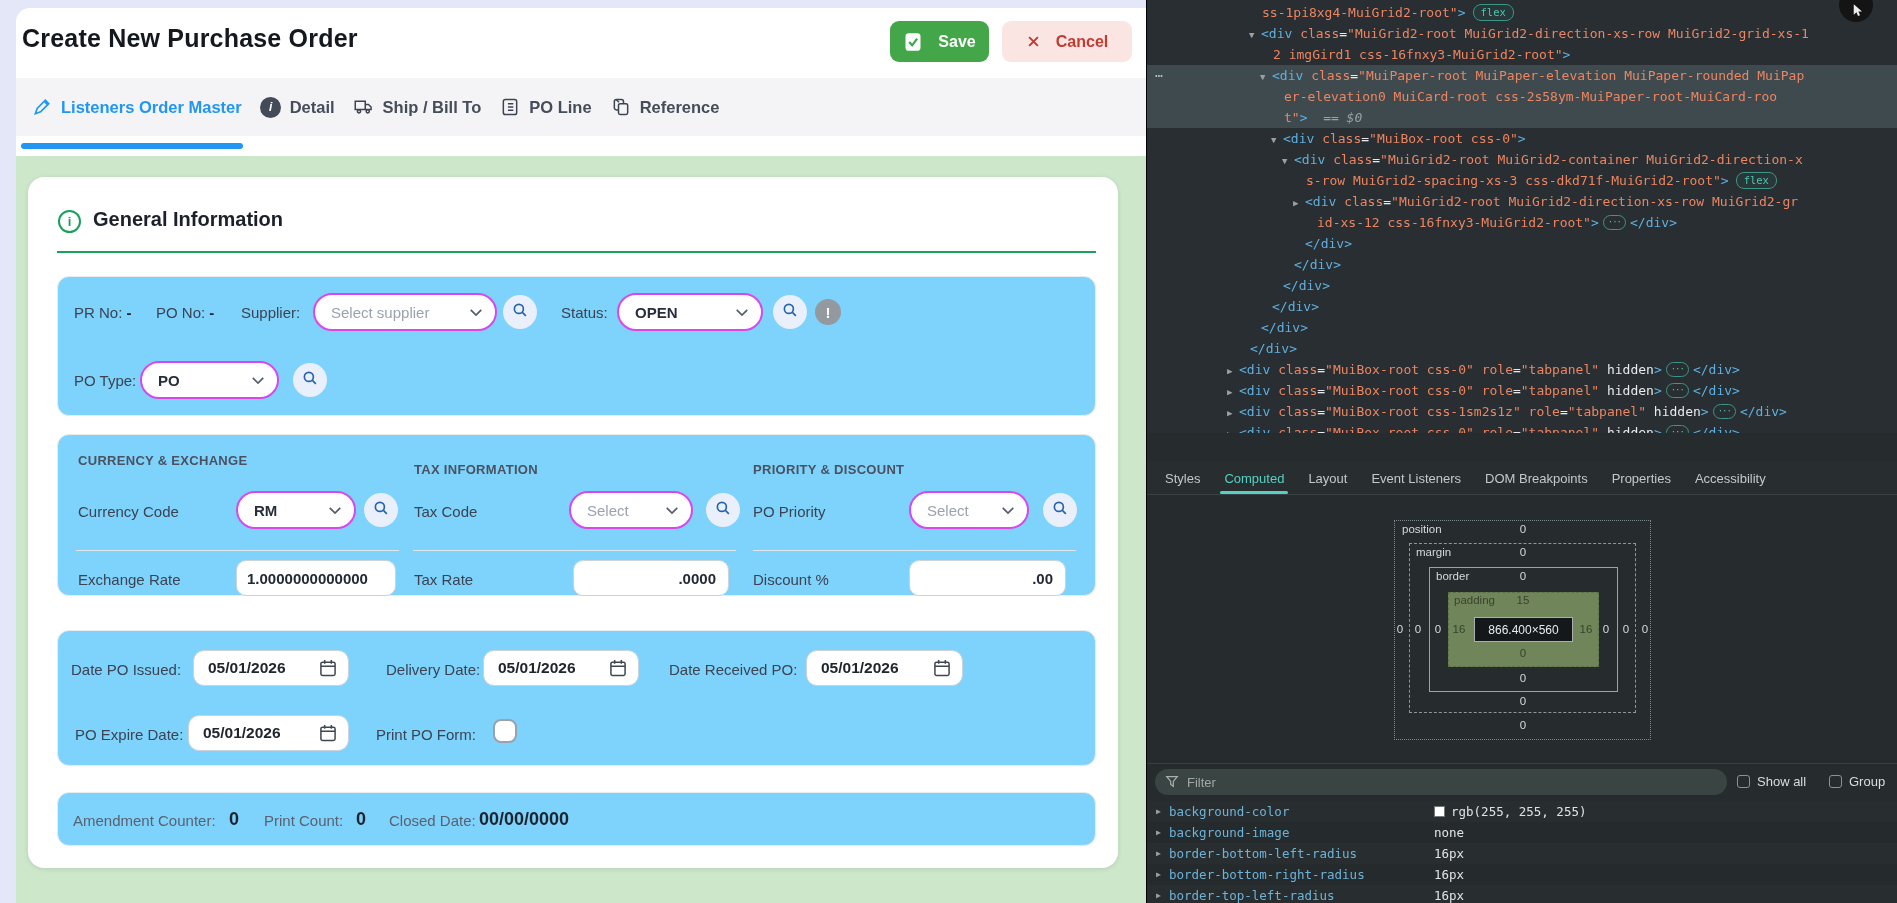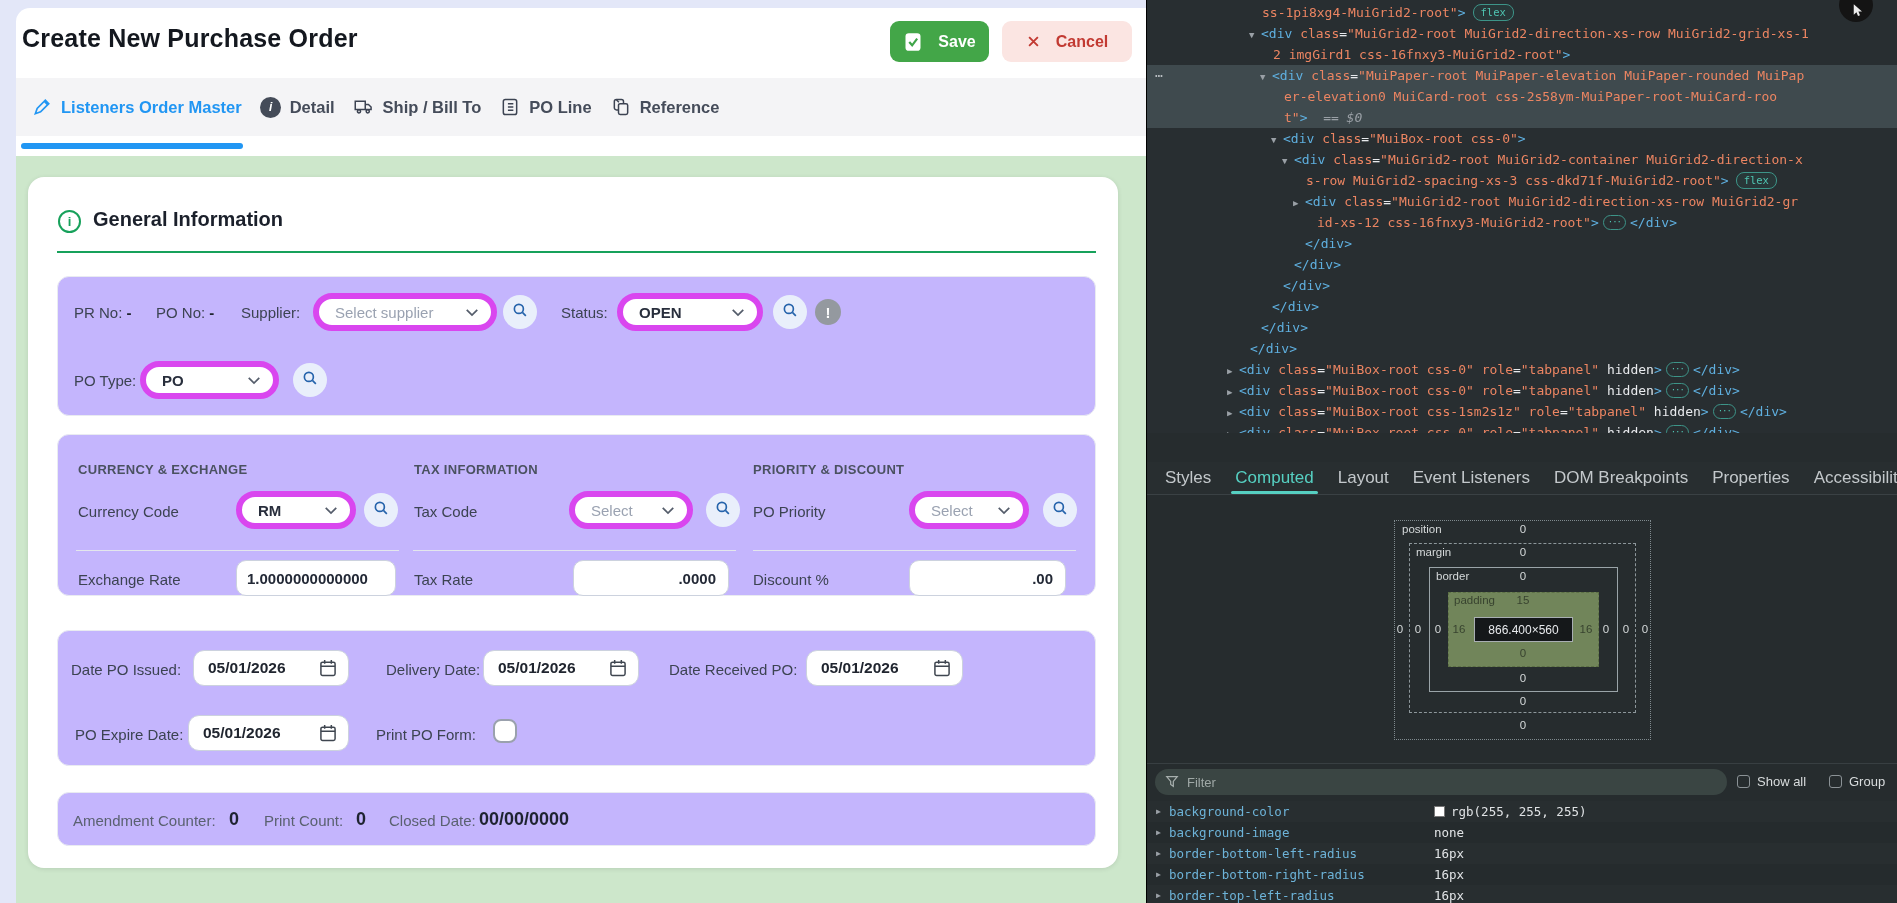--- a/index.html
+++ b/index.html
@@ -38,32 +38,32 @@
     background:var(--band-green); }
   .card { position:absolute; left:28px; top:177px; width:1090px; height:691px;
     background:#fff; border-radius:16px; box-shadow:0 1px 5px rgba(0,0,0,.10); }
 
   .ginfo { position:absolute; left:30px; top:33px; width:23px; height:23px; border-radius:50%;
     border:2px solid var(--sec-green); color:var(--sec-green); font-size:13px; font-weight:700;
     display:flex; align-items:center; justify-content:center; }
   .gtitle { position:absolute; left:65px; top:31px; font-size:20px; font-weight:700; color:#1b202b; }
   .ghr { position:absolute; left:29px; top:74px; width:1039px; height:2px; background:var(--sec-green); }
 
-  .subcard { position:absolute; left:29px; width:1039px; background:#c4b5fd;
+  .subcard { position:absolute; left:29px; width:1039px; background:#7dd3fc;
     border:1px solid #e9ebf1; border-radius:12px; }
   .sc1 { top:99px;  height:140px; }
   .sc2 { top:257px; height:162px; }
   .sc3 { top:453px; height:136px; }
   .sc4 { top:615px; height:54px;text-align:center;  }
 
   .flabel { position:absolute; font-size:15px; color:#3c4352; font-weight:500; white-space:nowrap; }
   .fvalue-inline { color:#20252f; font-weight:600; }
   .sec-h { position:absolute; font-size:13px; font-weight:700; color:#4a5160; letter-spacing:.3px; }
 
-  .sel-box { position:absolute; height:38px; background:#fff; border:6px solid #d946ef;
+  .sel-box { position:absolute; height:38px; background:#fff; border:2px solid #d946ef;
     border-radius:19px; display:flex; align-items:center; padding:0 32px 0 16px;
     font-size:15px; font-weight:600; color:#282e3c; cursor:pointer; }
   .sel-box .chev { position:absolute; right:12px; width:14px; color:#555d6b; display:flex; }
   .sel-box .chev svg { width:14px; height:9px; }
   .sel-placeholder { color:#9aa2b1; font-weight:400; }
 
   .search-btn { position:absolute; width:34px; height:34px; border-radius:50%;
     background:#e9effb; display:flex; align-items:center; justify-content:center; cursor:pointer; }
   .search-btn svg { width:18px; height:18px; color:#2563ab; }
 
@@ -113,21 +113,21 @@
 
   .dt-crumbbar { position:absolute; left:0; top:433px; width:751px; height:29px;
     background:#1e2324; display:flex; align-items:stretch; border-top:1px solid #000; }
   .crumb-back { width:26px; background:#31373a; display:flex; align-items:center;
     justify-content:center; cursor:pointer; }
   .crumb-item { flex:1; background:#3d5349; color:#e8f0ea; font-size:13px; line-height:28px;
     padding-left:8px; white-space:nowrap; overflow:hidden; cursor:pointer; }
 
   .dt-tabs { position:absolute; left:0; top:462px; width:751px; height:33px; background:#282e30;
     border-bottom:1px solid #3a4144; display:flex; align-items:stretch; padding-left:8px; gap:4px; }
-  .dt-tab { display:flex; align-items:center; padding:4px 10px; font-size:17px; color:#c3c8cb;
+  .dt-tab { display:flex; align-items:center; padding:4px 10px; font-size:13px; color:#c3c8cb;
     cursor:pointer; position:relative; white-space:nowrap; }
   .dt-tab.active { color:var(--teal); }
   .dt-tab.active::after { content:""; position:absolute; left:6px; right:6px; bottom:0;
     height:3px; border-radius:2px; background:var(--teal); }
 
   .dt-computed { position:absolute; left:0; top:495px; width:751px; height:408px; background:#262c2e; }
 
   .boxmodel { position:absolute; left:247px; top:25px; width:257px; height:220px;
     font-size:11.5px; color:#d5d9da; }
   .bm { position:absolute; }
@@ -303,21 +303,21 @@
         </div>
         <div class="search-btn" style="left:235px;top:86px">
           <span><svg viewBox="0 0 24 24" fill="none" stroke="currentColor" stroke-width="2.2">
                 <circle cx="10.5" cy="10.5" r="6"></circle>
                 <path d="M15.2 15.2l4.6 4.6"></path>
               </svg></span>
         </div>
       </div>
 
       <div class="subcard sc2">
-        <div class="sec-h" style="left:20px;top:27px">CURRENCY &amp; EXCHANGE</div>
+        <div class="sec-h" style="left:20px;top:18px">CURRENCY &amp; EXCHANGE</div>
         <div class="sec-h" style="left:356px;top:27px">TAX INFORMATION</div>
         <div class="sec-h" style="left:695px;top:27px">PRIORITY &amp; DISCOUNT</div>
 
         <div class="flabel" style="left:20px;top:68px">Currency Code</div>
         <div class="sel-box" style="left:178px;top:56px;width:120px">
           <span>RM</span>
           <span class="chev">
               <svg viewBox="0 0 16 10" fill="none" stroke="currentColor" stroke-width="2">
                 <path d="M2 2l6 6 6-6"></path>
               </svg>

